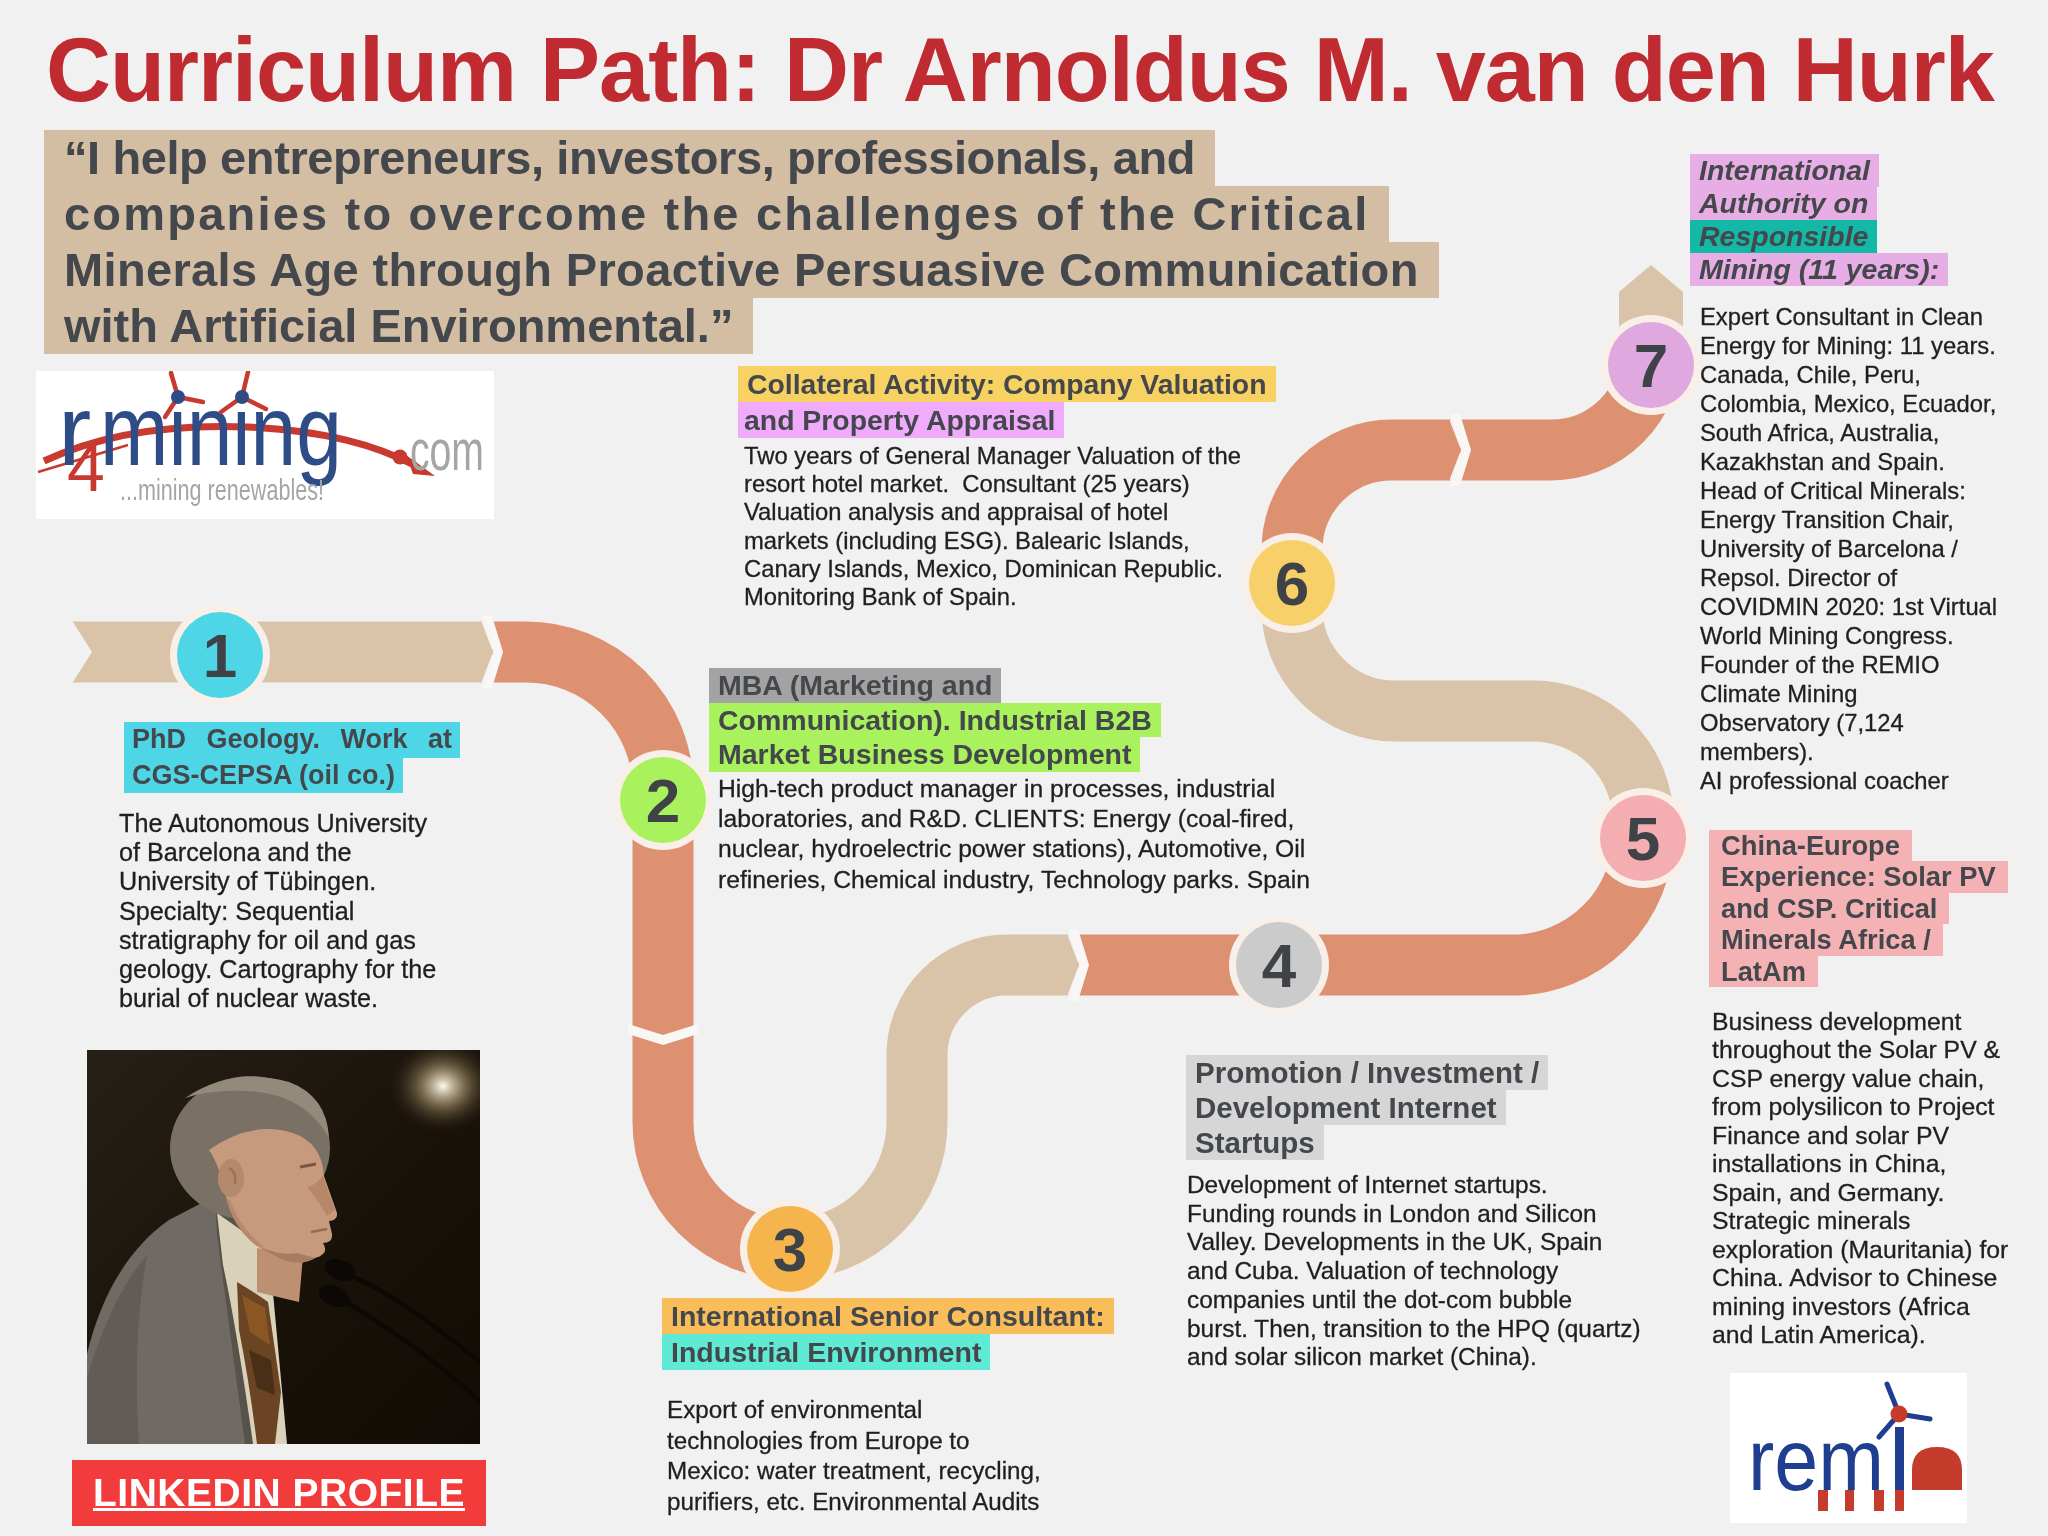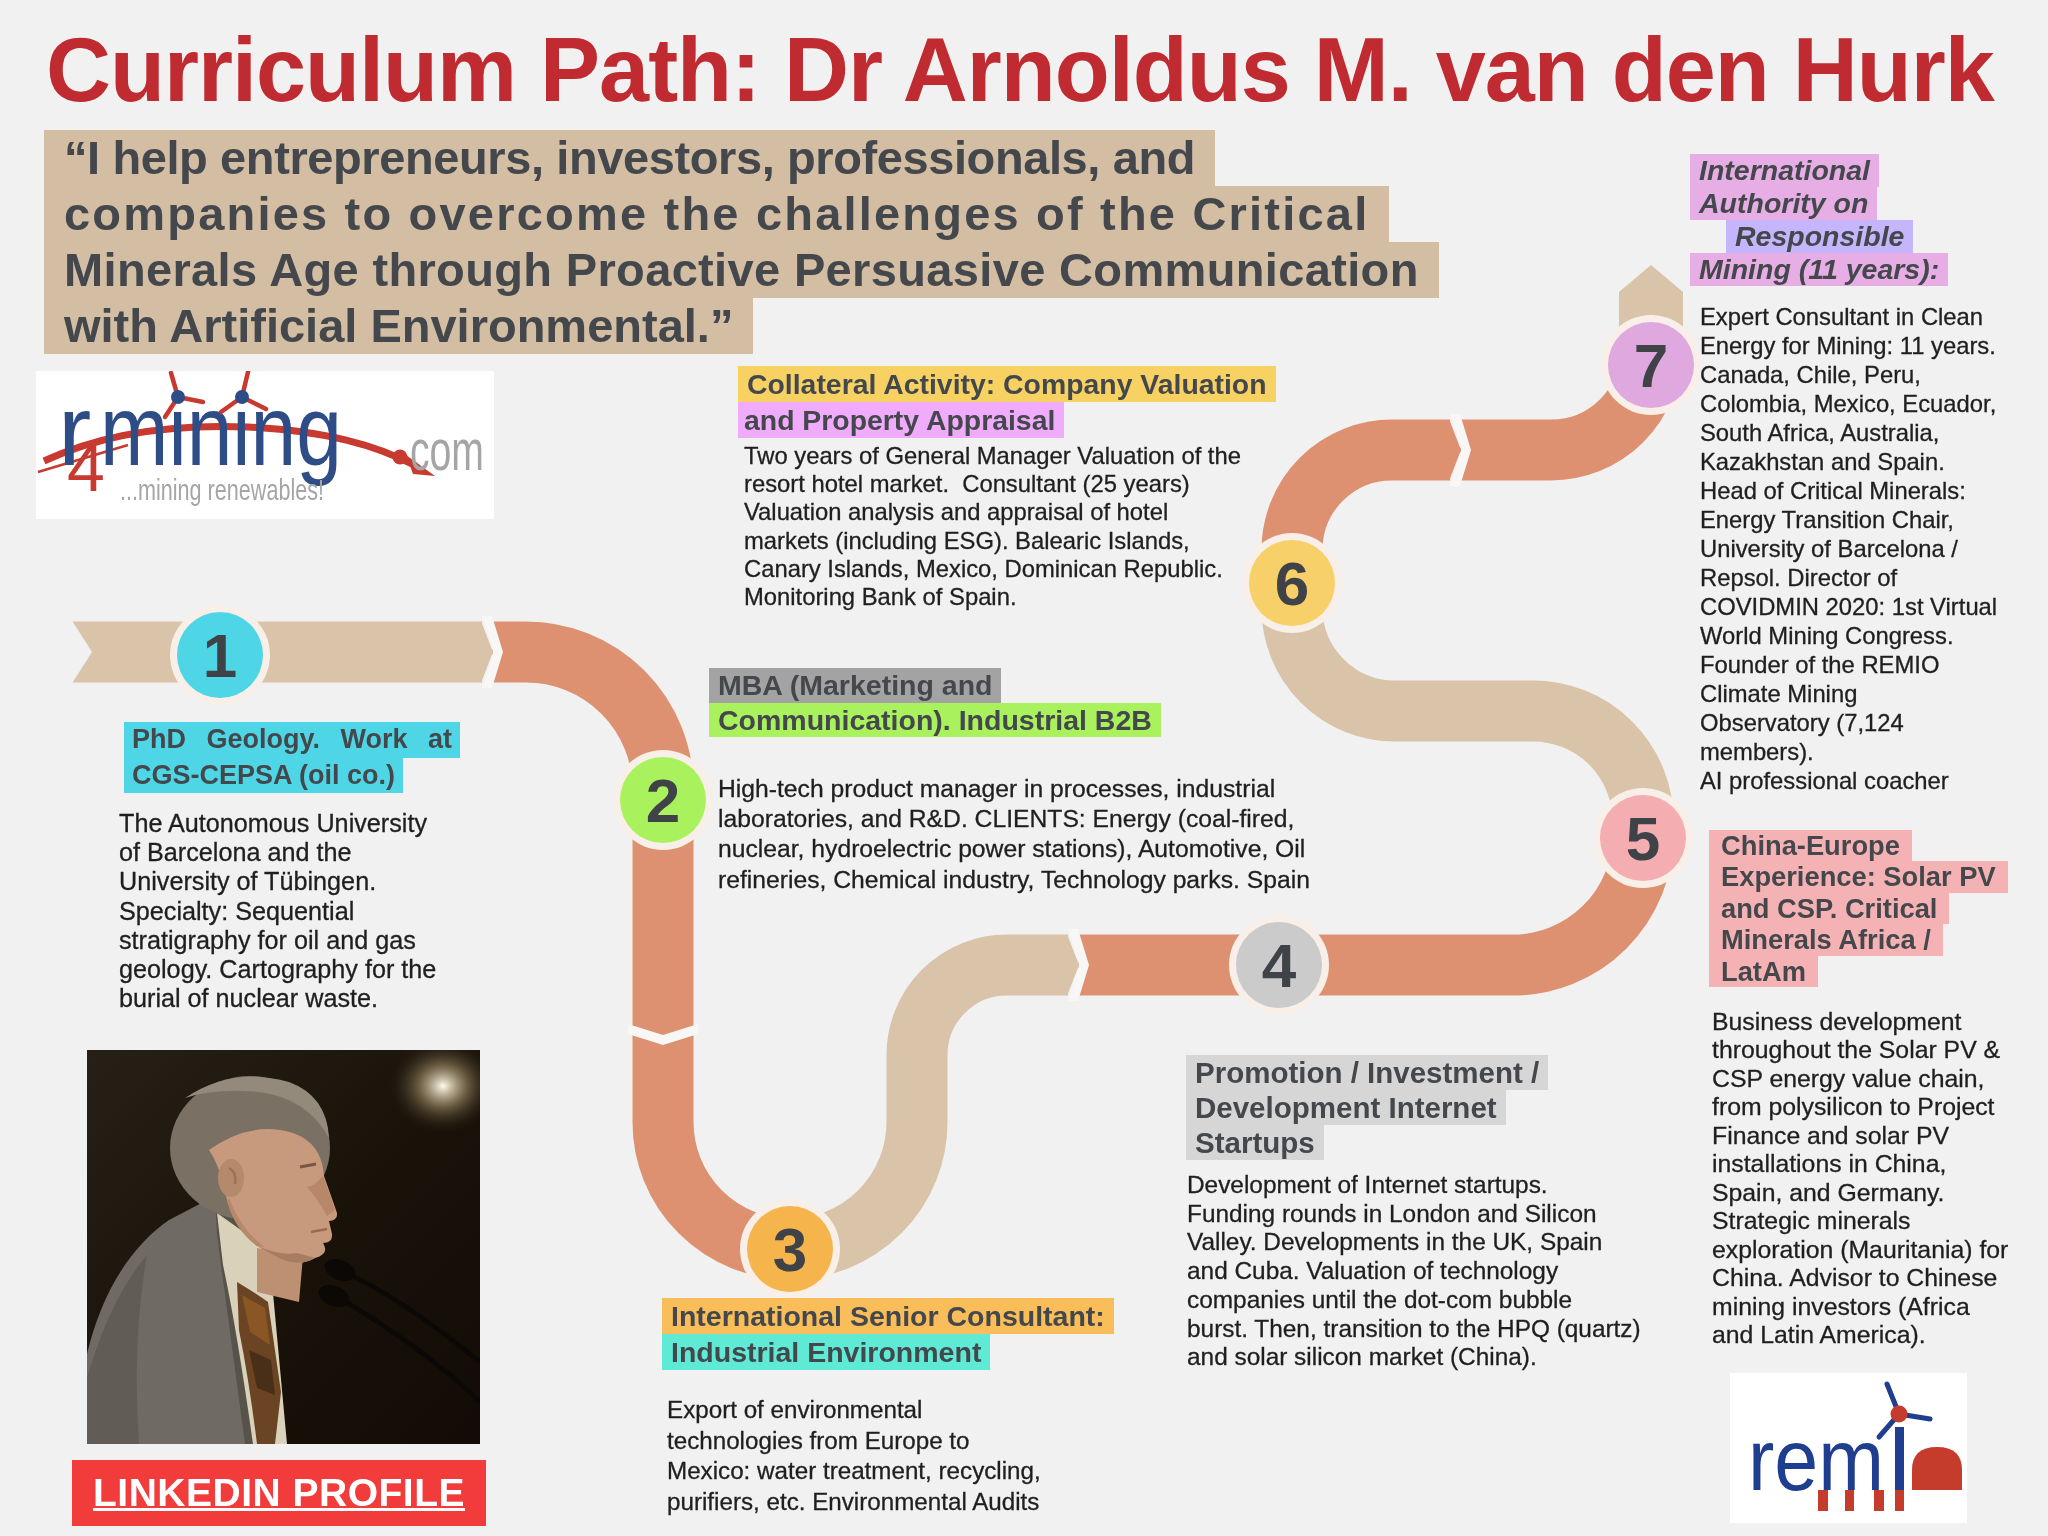--- a/index.html
+++ b/index.html
@@ -84,20 +84,21 @@
   <span style="background:#4fd6e6;word-spacing:13px;padding:0 8px;">PhD Geology. Work at</span><br>
   <span style="background:#4fd6e6;padding:0 8px;">CGS-CEPSA (oil co.)</span>
 </div>
 <div class="b abs" style="left:119px;top:809px;font-size:25.2px;line-height:29.2px;">
 The Autonomous University<br>of Barcelona and the<br>University of Tübingen.<br>Specialty: Sequential<br>stratigraphy for oil and gas<br>geology. Cartography for the<br>burial of nuclear waste.
 </div>
 
 <div class="h abs" style="left:709px;top:668px;font-size:28.5px;line-height:34.5px;">
   <span style="background:#a3a3a3;">MBA (Marketing and</span><br>
   <span style="background:#aaf25d;">Communication). Industrial B2B</span><br>
+  <span style="background:#aaf25d;">Market Business Development</span>
 </div>
 <div class="b abs" style="left:718px;top:774px;font-size:24.7px;line-height:30.2px;">
 High-tech product manager in processes, industrial<br>laboratories, and R&amp;D. CLIENTS: Energy (coal-fired,<br>nuclear, hydroelectric power stations), Automotive, Oil<br>refineries, Chemical industry, Technology parks. Spain
 </div>
 
 <div class="h abs" style="left:662px;top:1298px;font-size:28.5px;line-height:36px;">
   <span style="background:#f9bd59;">International Senior Consultant:</span><br>
   <span style="background:#5eead4;">Industrial Environment</span>
 </div>
 <div class="b abs" style="left:667px;top:1395px;font-size:24.2px;line-height:30.7px;">
@@ -128,21 +129,21 @@
   <span style="background:#f7d263;">Collateral Activity: Company Valuation</span><br>
   <span style="background:#f0abfc;padding-left:6px;">and Property Appraisal</span>
 </div>
 <div class="b abs" style="left:744px;top:442px;font-size:23.8px;line-height:28.2px;">
 Two years of General Manager Valuation of the<br>resort hotel market.&nbsp; Consultant (25 years)<br>Valuation analysis and appraisal of hotel<br>markets (including ESG). Balearic Islands,<br>Canary Islands, Mexico, Dominican Republic.<br>Monitoring Bank of Spain.
 </div>
 
 <div class="h abs" style="left:1690px;top:154px;font-size:28.5px;line-height:33px;font-style:italic;">
   <span style="background:#e7ade5;">International</span><br>
   <span style="background:#e7ade5;">Authority on</span><br>
-  <span style="background:#c4b5fd;margin-left:36px;">Responsible</span><br>
+  <span style="background:#14b8a6;">Responsible</span><br>
   <span style="background:#e7ade5;">Mining (11 years):</span>
 </div>
 <div class="b abs" style="left:1700px;top:302px;font-size:23.8px;line-height:29px;">
 Expert Consultant in Clean<br>Energy for Mining: 11 years.<br>Canada, Chile, Peru,<br>Colombia, Mexico, Ecuador,<br>South Africa, Australia,<br>Kazakhstan and Spain.<br>Head of Critical Minerals:<br>Energy Transition Chair,<br>University of Barcelona /<br>Repsol. Director of<br>COVIDMIN 2020: 1st Virtual<br>World Mining Congress.<br>Founder of the REMIO<br>Climate Mining<br>Observatory (7,124<br>members).<br>AI professional coacher
 </div>
 
 <svg class="abs" style="left:36px;top:371px" width="458" height="148" viewBox="0 0 458 148">
   <rect width="458" height="148" fill="#ffffff"></rect>
   <path d="M 2 101 L 92 74" stroke="#c8392f" stroke-width="2.5" fill="none"></path>
   <path d="M 8 90 C 70 61 140 53 212 56 C 290 60 340 74 380 95" stroke="#c8392f" stroke-width="7" fill="none"></path>

